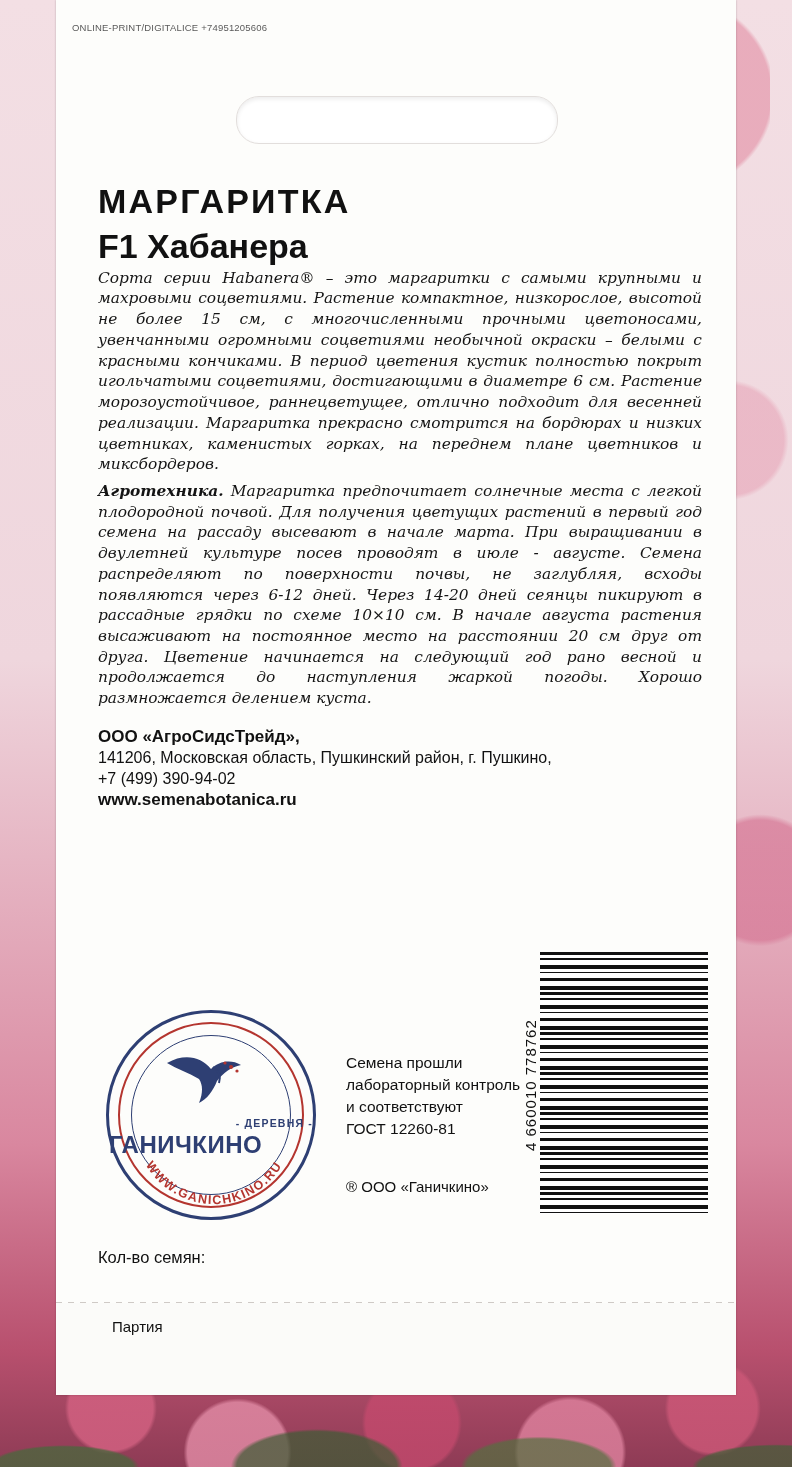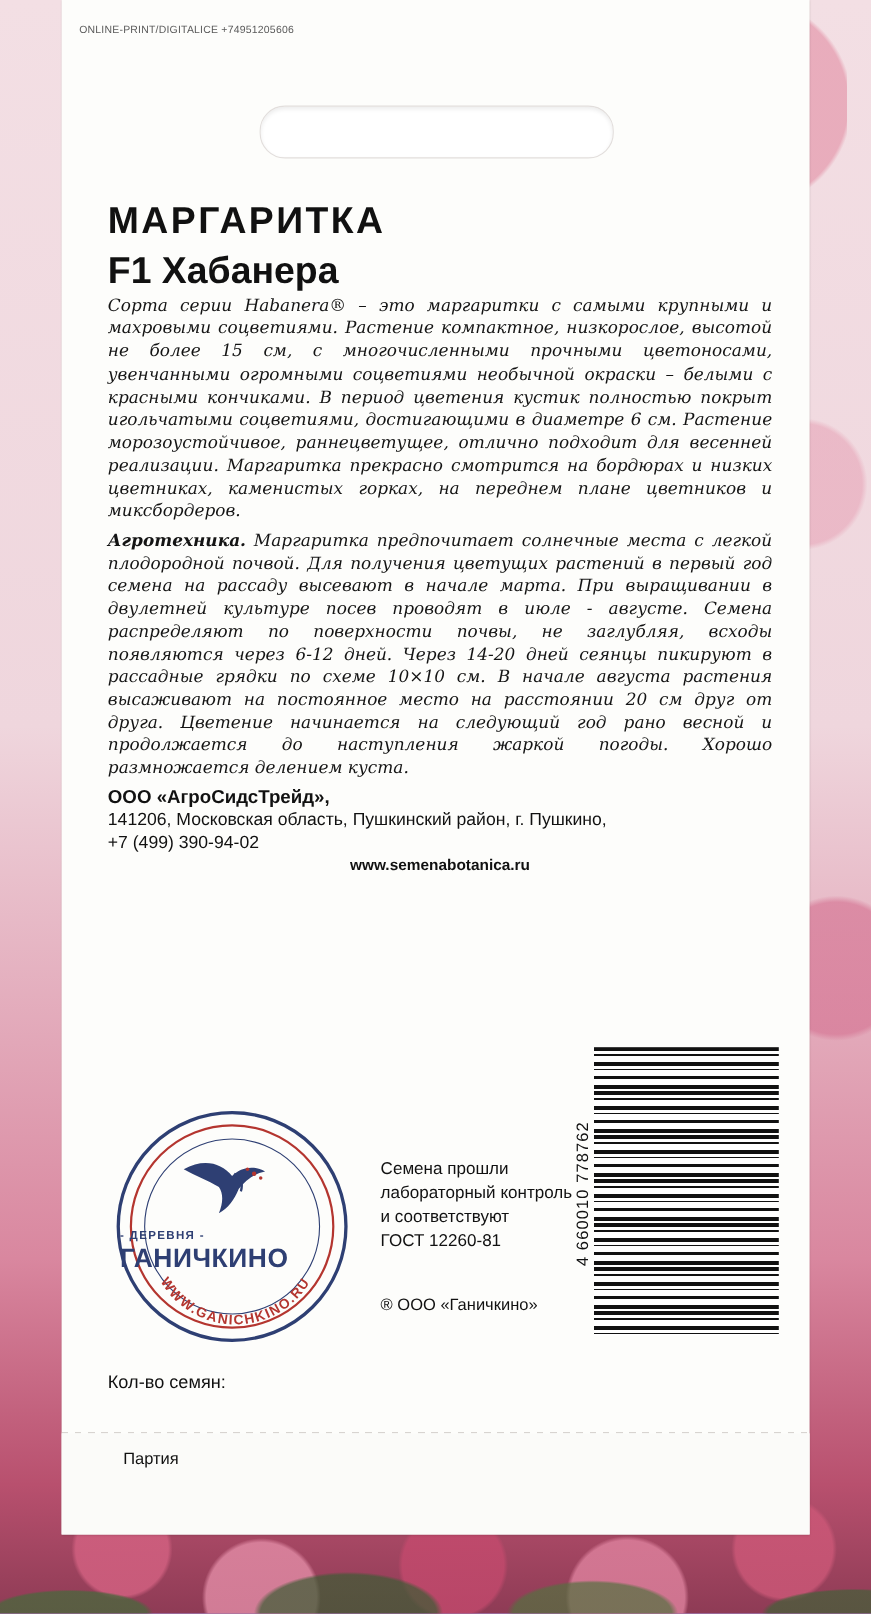--- a/index.html
+++ b/index.html
@@ -12,21 +12,21 @@
     font-family: "Liberation Sans", sans-serif;
     background: #ffffff;
     overflow: hidden;
   }
 
   #page {
     position: relative;
     width: 792px;
     height: 1467px;
     overflow: hidden;
-    background: #4c1d95;
+    background: #fef9c3;
   }
 
   
   .photo-bg {
     position: absolute;
     inset: 0;
     background:
       radial-gradient(circle at 14% 96%, rgba(209,96,128,0.85) 0 42px, rgba(209,96,128,0) 46px),
       radial-gradient(circle at 30% 99%, rgba(226,140,166,0.8) 0 50px, rgba(226,140,166,0) 54px),
       radial-gradient(circle at 52% 97%, rgba(198,74,110,0.75) 0 46px, rgba(198,74,110,0) 50px),
@@ -165,39 +165,38 @@
     line-height: 1.345;
     color: #141414;
     text-align: justify;
     margin: 0 0 6px 0;
   }
   .body-text b {
     font-weight: 700;
   }
 
   .company {
-    margin-top: 6px;
+    margin-top: 18px;
   }
   .company .name {
     font-size: 17px;
     font-weight: 700;
     color: #111;
     margin-bottom: 1px;
   }
   .company .addr {
     font-size: 16px;
     color: #111;
     line-height: 1.3;
   }
   .company .site {
-    font-size: 14px;
+    font-size: 17px;
     font-weight: 700;
     color: #111;
     margin-top: 1px;
-    text-align: center;
   }
 
   
   .lower {
     position: absolute;
     left: 42px;
     right: 34px;
     top: 1010px;
     height: 270px;
   }
@@ -241,21 +240,21 @@
     position: absolute;
     left: 52px;
     top: 34px;
     width: 100px;
     height: 62px;
   }
   .stamp .village {
     position: absolute;
     left: 0; right: 0;
     top: 104px;
-    text-align: left;
+    text-align: right;
     font-size: 10.5px;
     letter-spacing: 1.2px;
     color: #2e3f73;
     font-weight: 700;
   }
   .stamp .brand {
     position: absolute;
     left: 0; right: 0;
     top: 118px;
     text-align: left;

